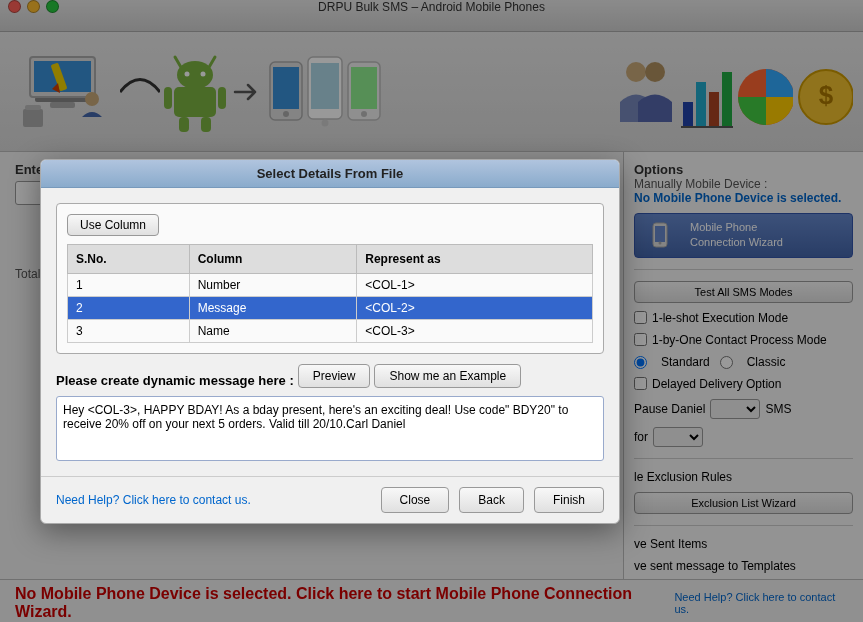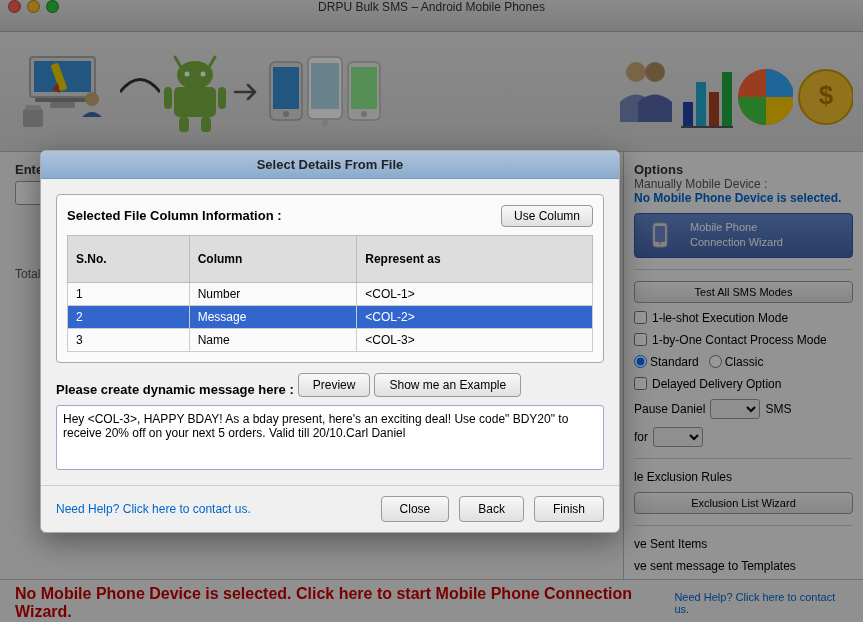--- a/index.html
+++ b/index.html
@@ -205,22 +205,22 @@
     }
 
     .radio-group {
       display: flex;
       align-items: center;
       gap: 10px;
     }
 
     .radio-label {
       display: flex;
-      align-items: flex-start;
-      gap: 3px;
+      align-items: flex-end;
+      gap: 14px;
       cursor: pointer;
     }
 
     .pause-row {
       display: flex;
       align-items: center;
       gap: 5px;
       font-size: 12px;
     }
 
@@ -318,21 +318,21 @@
     
     .col-table {
       width: 100%;
       border-collapse: collapse;
       font-size: 12px;
     }
 
     .col-table th {
       background: #ddd;
       border: 1px solid #bbb;
-      padding: 16px 8px;
+      padding: 7px 8px;
       text-align: left;
       font-weight: bold;
     }
 
     .col-table td {
       border: 1px solid #ccc;
       padding: 4px 8px;
     }
 
     .col-table tr.selected td {
@@ -656,21 +656,20 @@
   <div class="modal">
 
     <div class="modal-title-bar">
       <span>Select Details From File</span>
     </div>
 
     <div class="modal-body">
 
       <div class="file-col-section">
         <div class="file-col-header">
-          <span class="file-col-title">Selected File Column Information :</span>
           <button class="use-col-btn">Use Column</button>
         </div>
         <table class="col-table">
           <thead>
             <tr>
               <th>S.No.</th>
               <th>Column</th>
               <th>Represent as</th>
             </tr>
           </thead>

